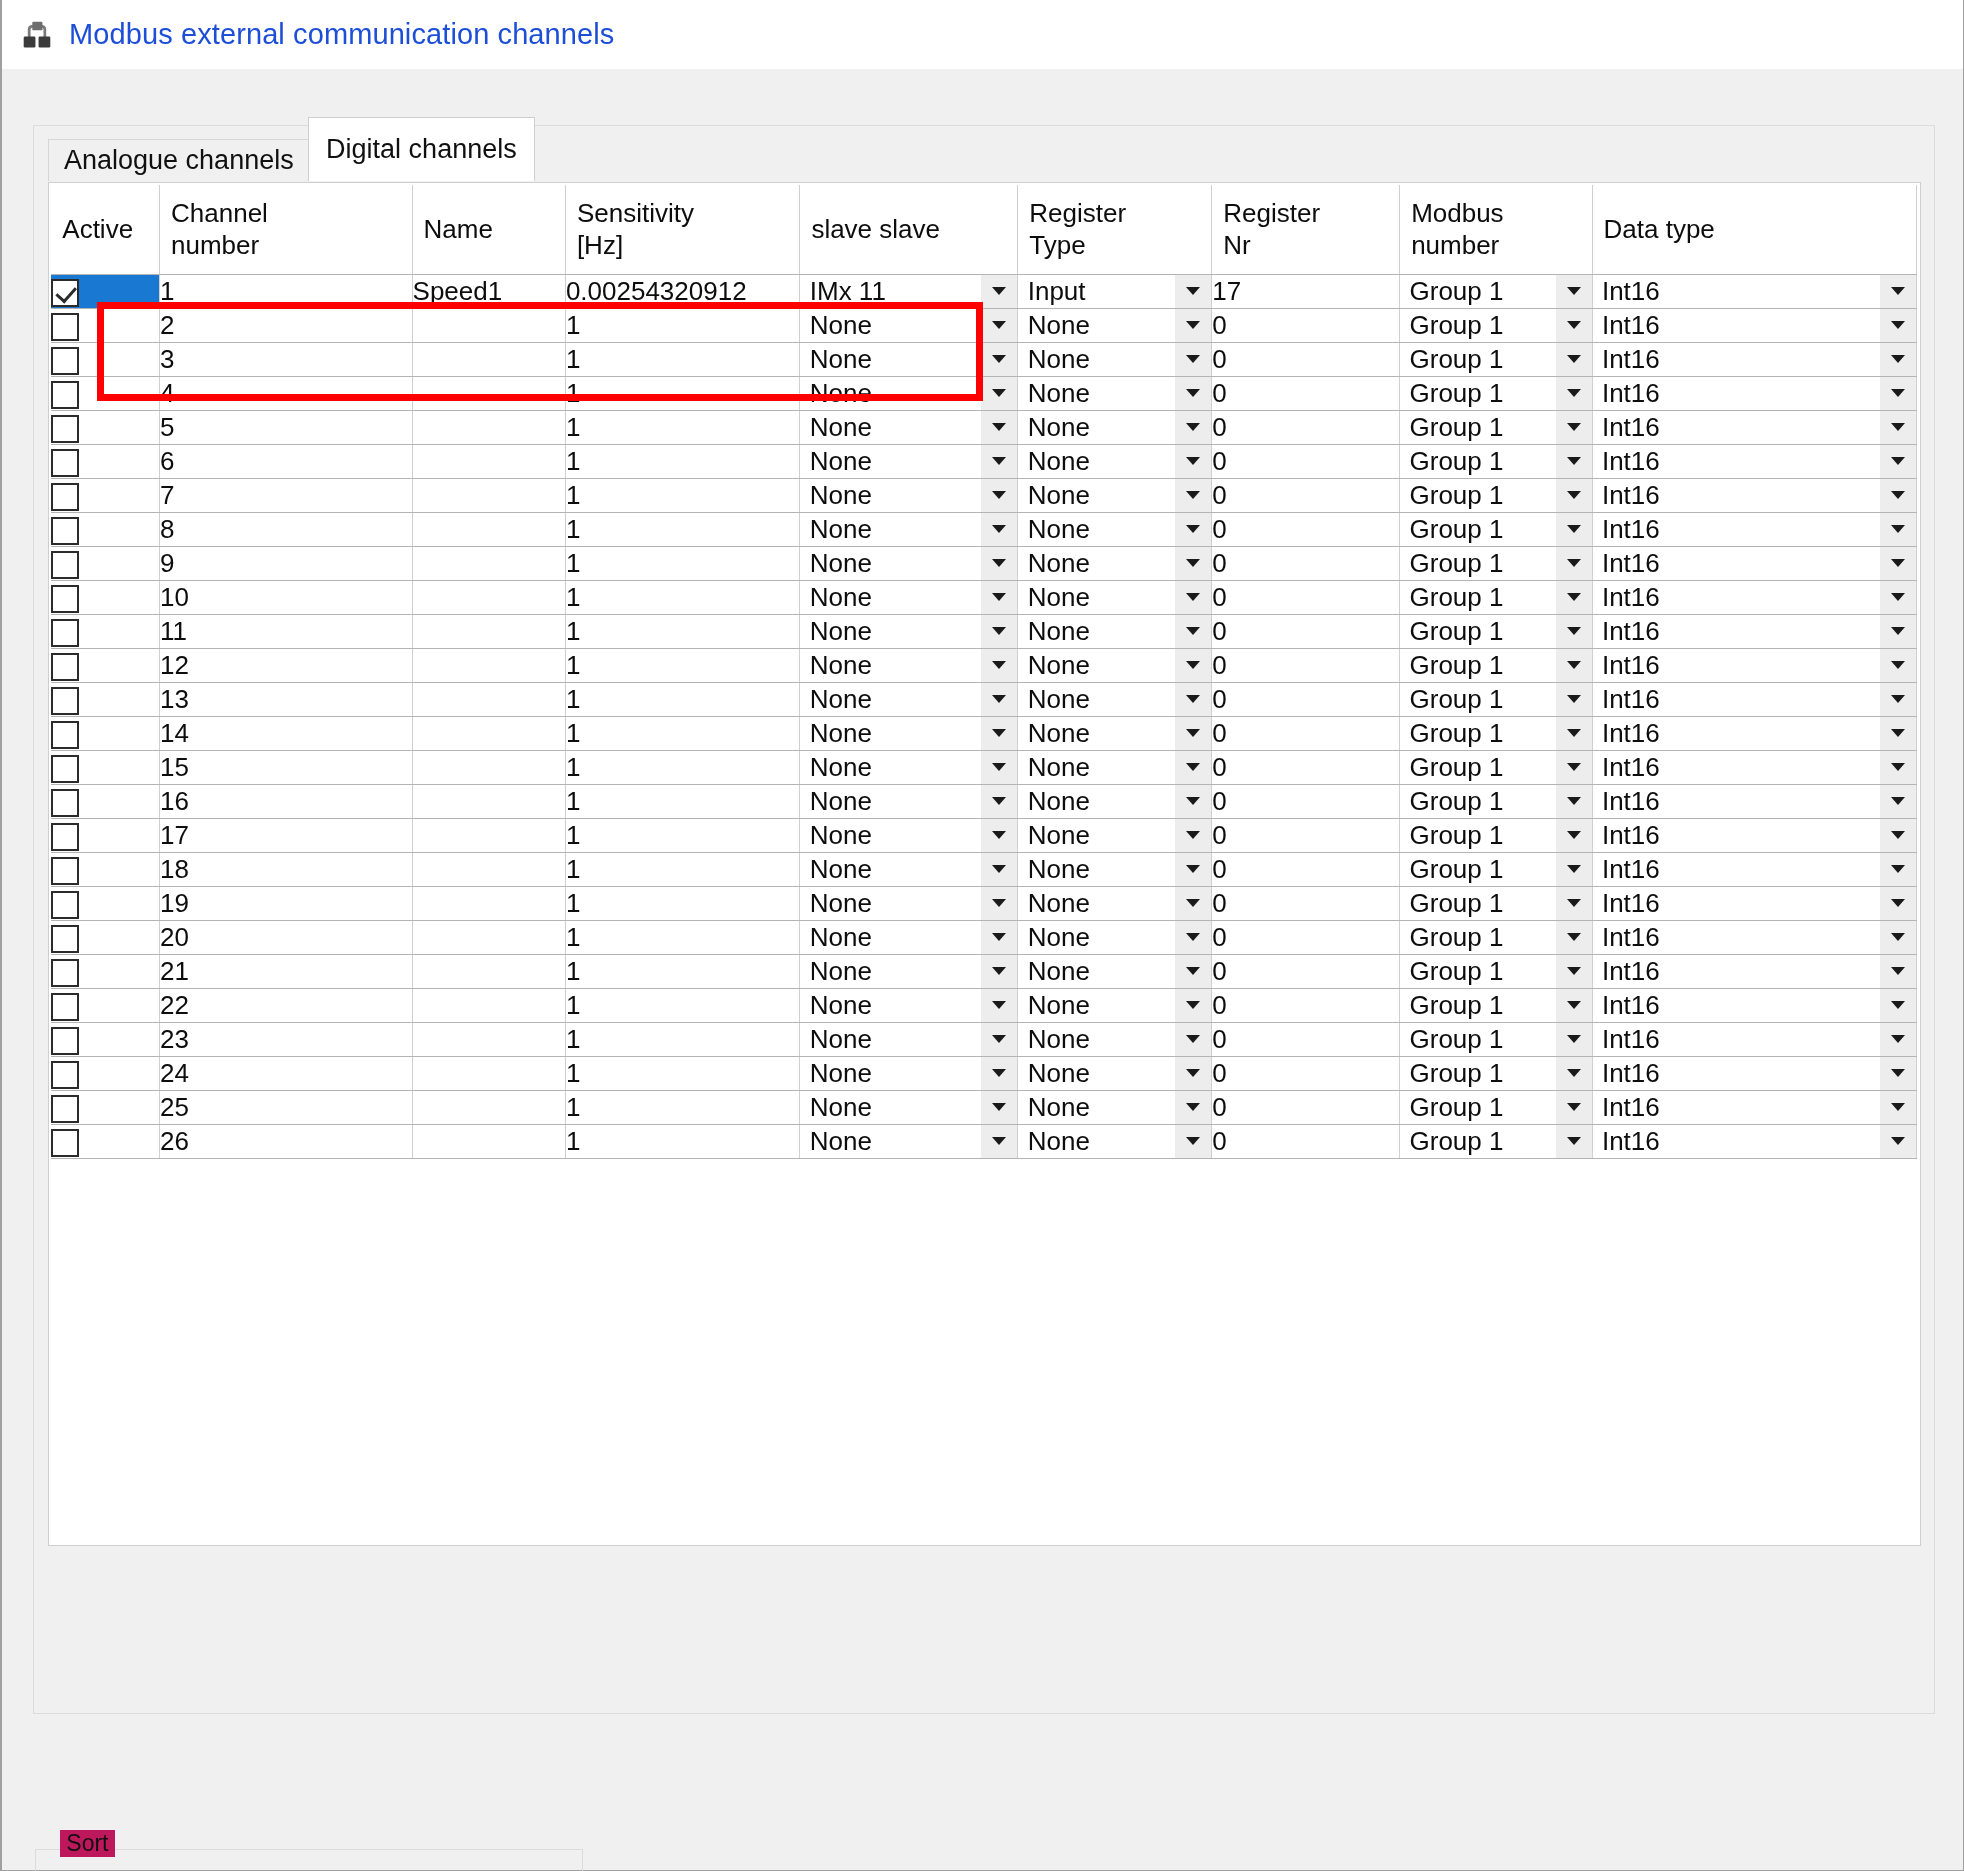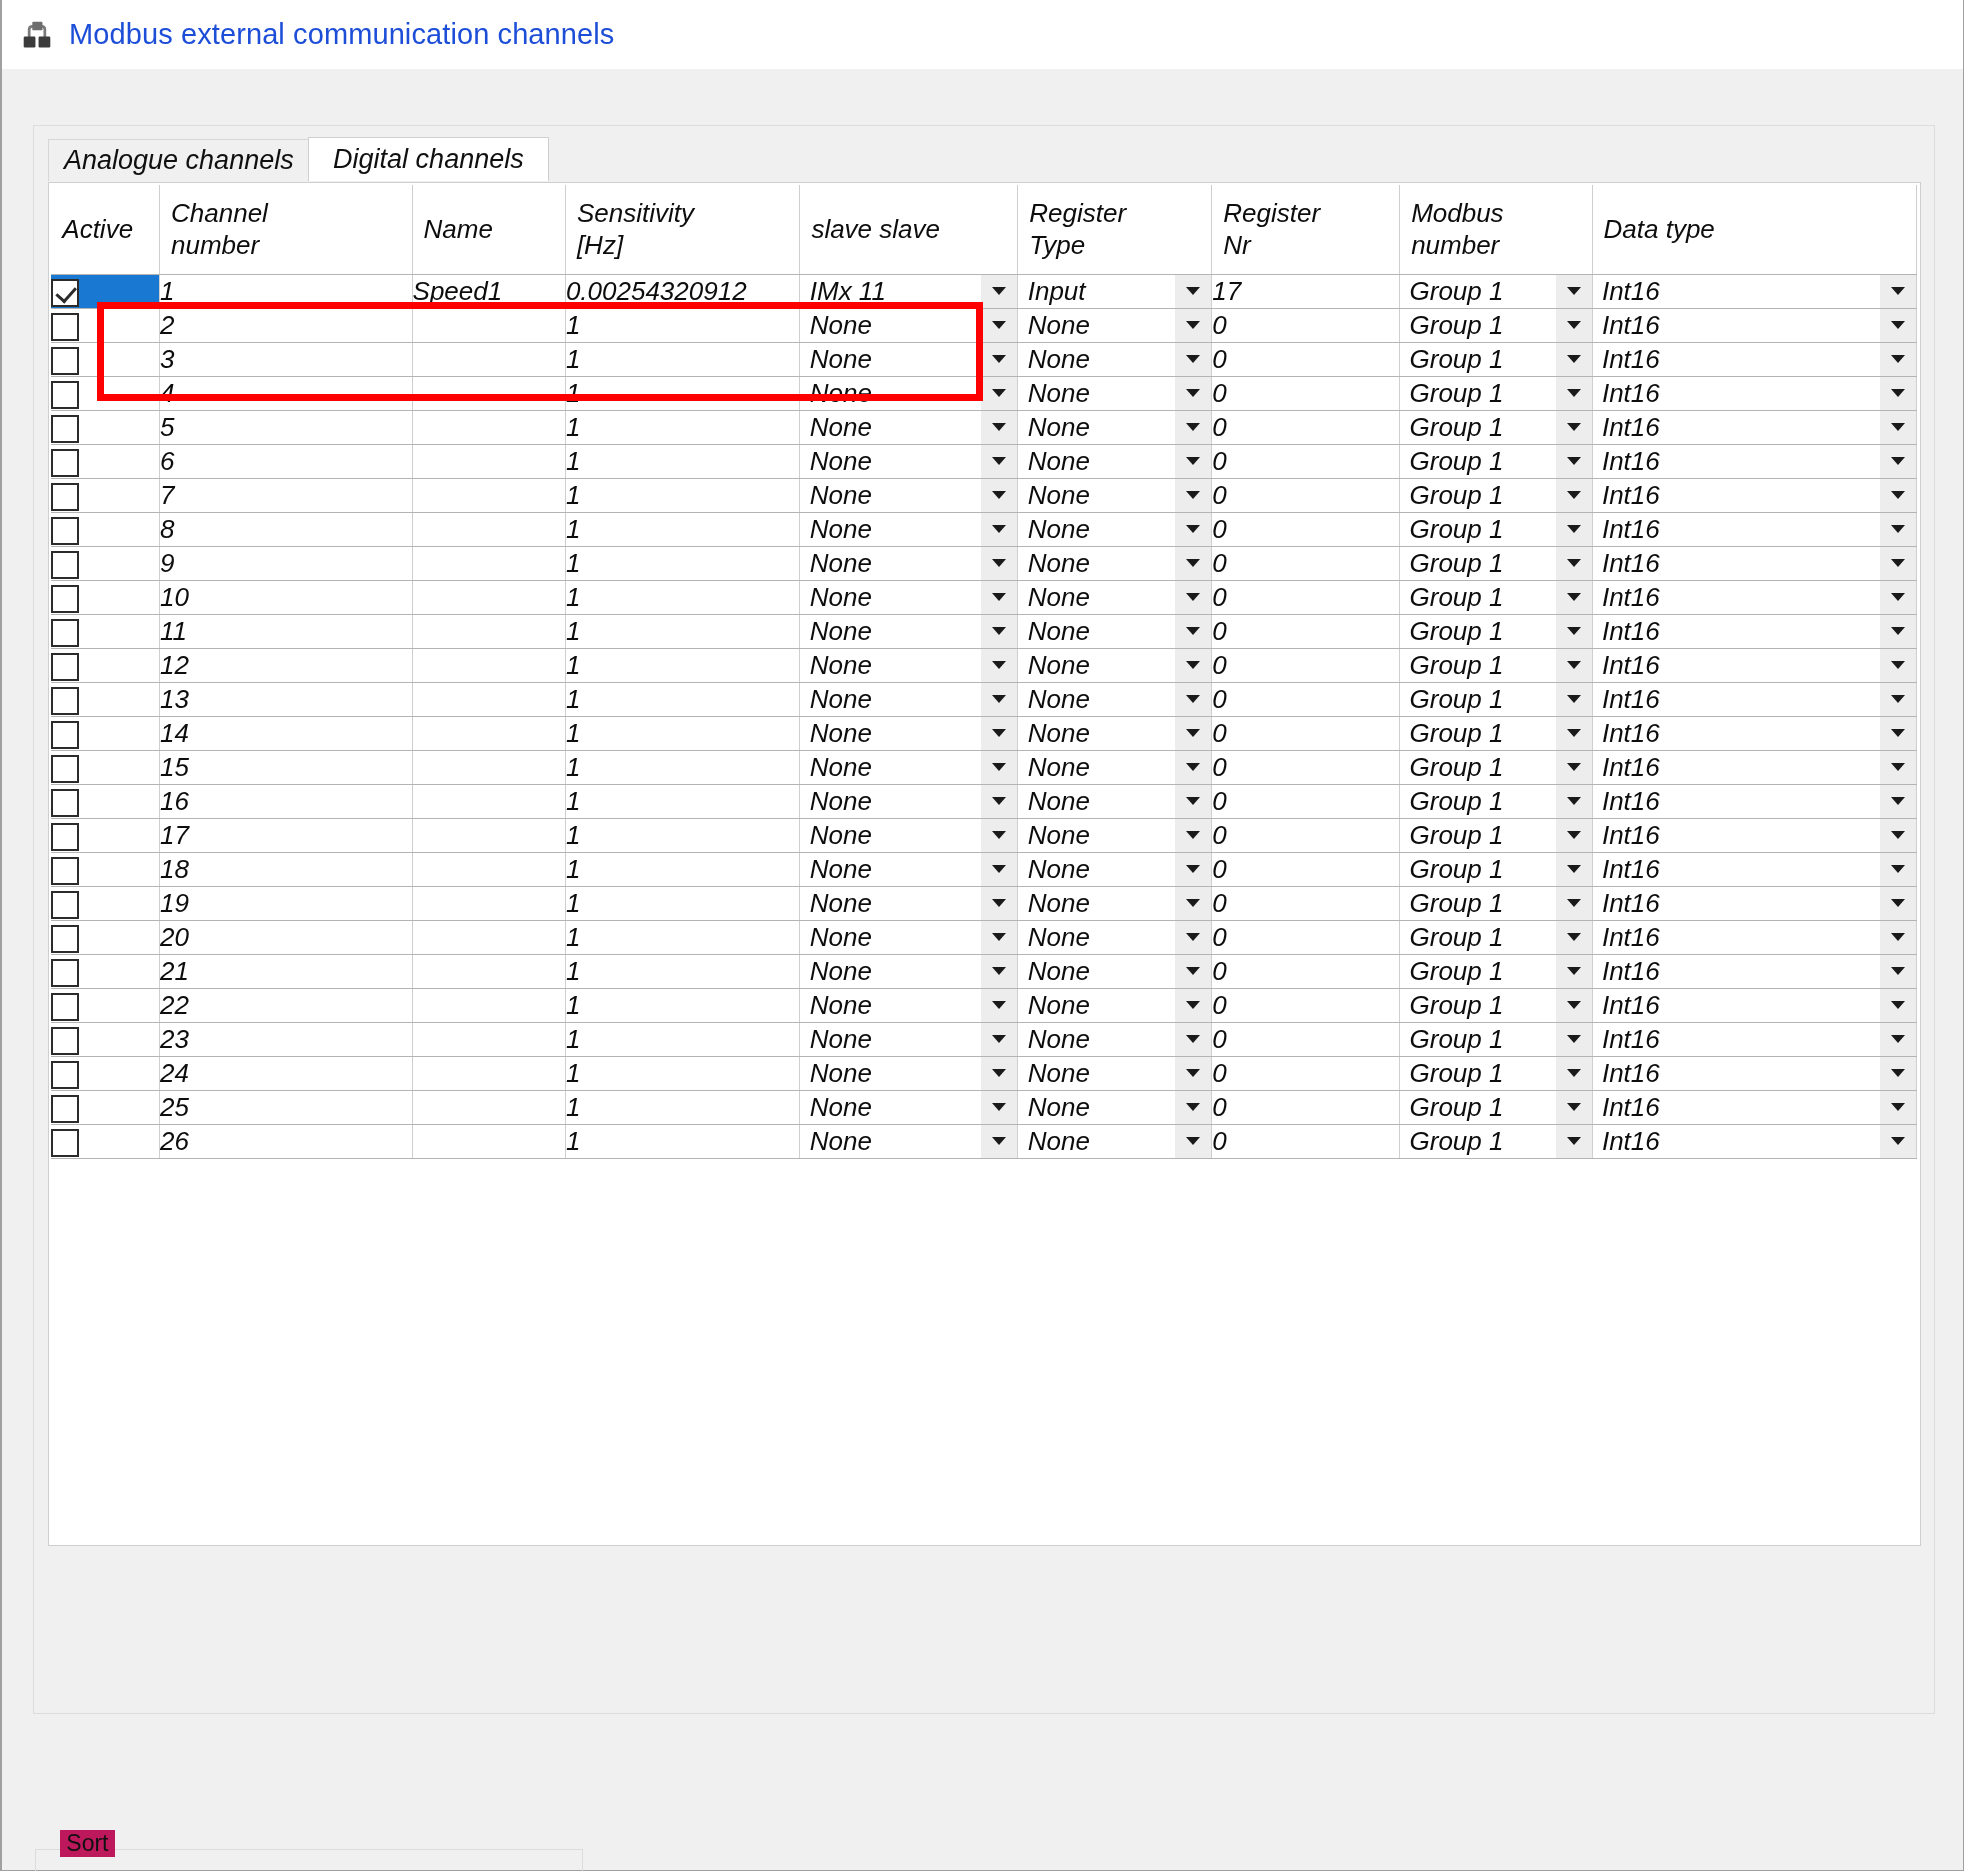--- a/index.html
+++ b/index.html
@@ -58,21 +58,20 @@
   }
 
   
   #tabpanel {
     position: absolute;
     left: 31px; top: 56px;
     width: 1902px;
     height: 1589px;
     background: #f0f0f0;
     border: 1.6px solid #dcdcdc;
-    font-style: italic;
   }
   #tabstrip {
     position: absolute;
     left: 14px; top: 7.8px;
     height: 47px;
     display: flex;
     align-items: flex-end;
   }
   .tab {
     height: 42px;
@@ -85,23 +84,23 @@
     border: 1.6px solid #d6d6d6;
     border-bottom: none;
     margin-right: -1.6px;
     white-space: nowrap;
     position: relative;
     cursor: default;
   }
   .tab.active {
     background: #ffffff;
     border-color: #cfcfcf;
-    height: 44px;
+    height: 64px;
     z-index: 3;
-    padding: 0 24px;
+    padding: 0 17px;
   }
 
   
   #grid-wrap {
     position: absolute;
     left: 14px;
     top: 56px;
     width: 1873px;
     height: 1364px;
     background: #ffffff;

